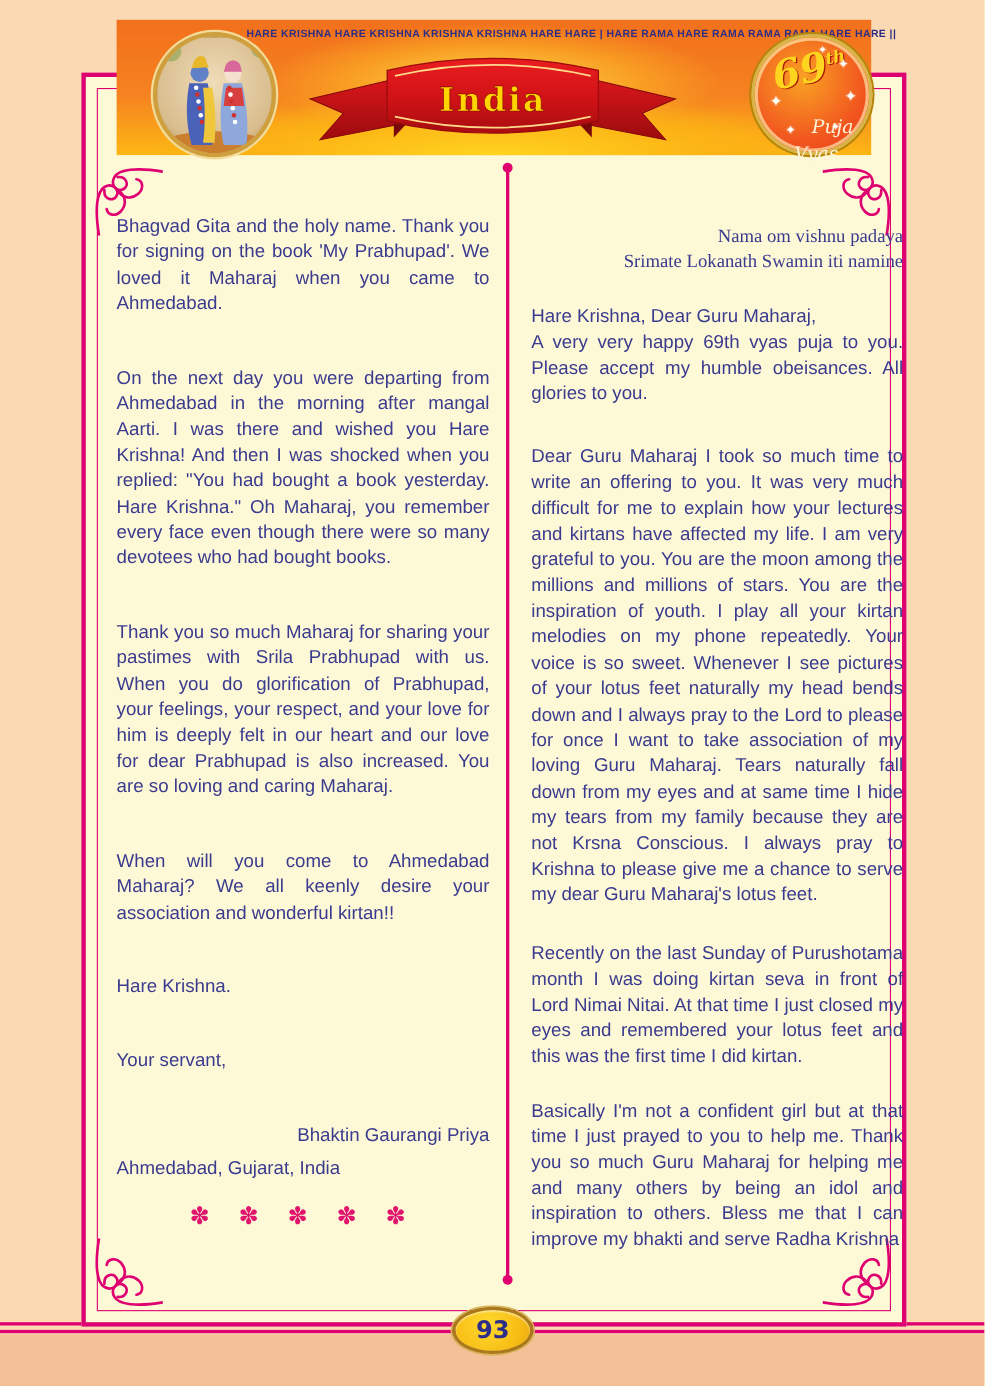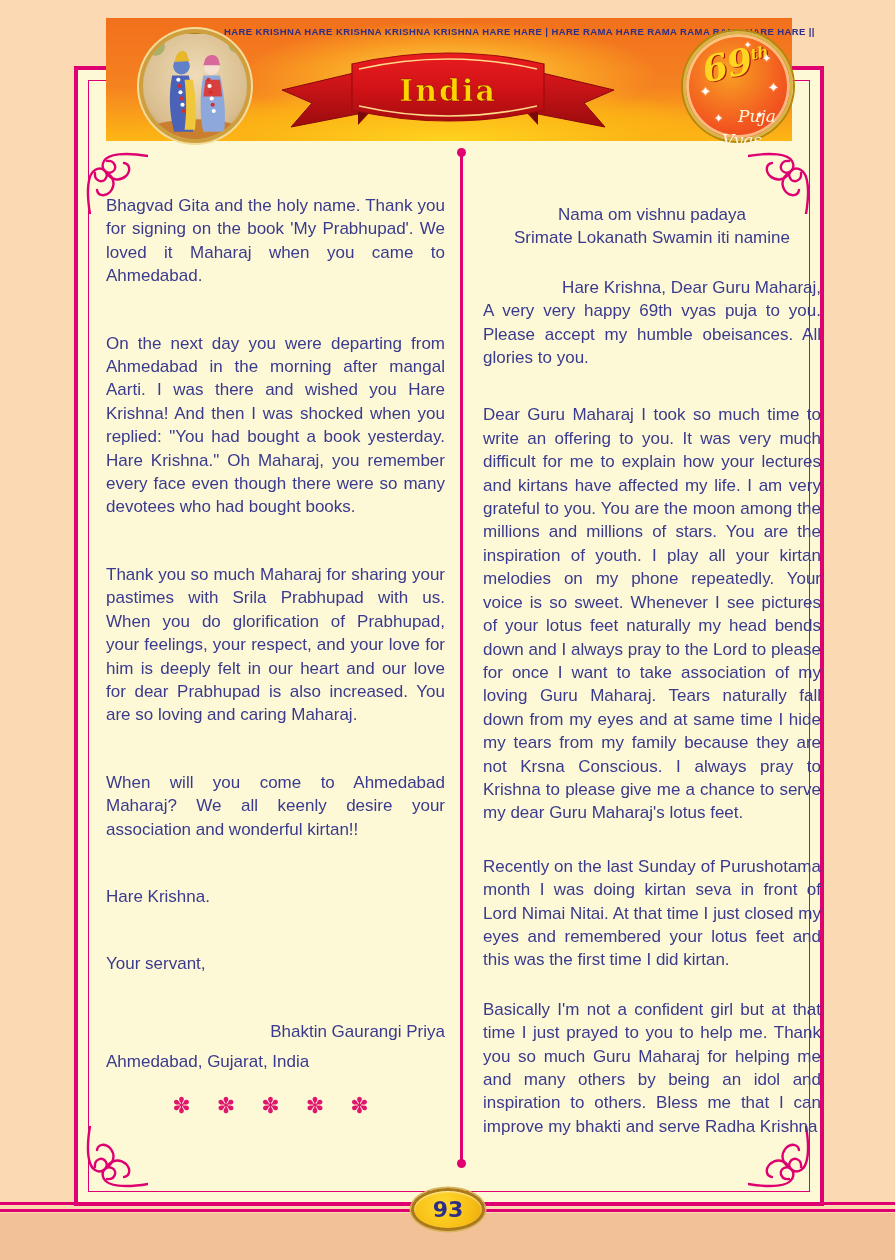--- a/index.html
+++ b/index.html
@@ -84,22 +84,22 @@
   
   .col {
     position:absolute; z-index:5;
     color:#3a3a8e; font-size:17px; line-height:23.4px; text-align:justify;
   }
   .col-left  { left:106px; top:171px; width:339px;margin-top:23px; }
   .col-right { left:483px; top:203px; width:338px; }
   .col-left p  { margin:0 0 44px; }
   .col-right p { margin:0; }
   .verse-block { margin-bottom:26px; }
-  .verse-line { text-align:center; }
-  .salutation { text-align:right; }
+  .verse-line { text-align:right;font-family:Liberation Serif, serif; }
+  .salutation { text-align:left; }
   .mb34 { margin-bottom:34px !important; }
   .mb30 { margin-bottom:30px !important; }
   .mb26 { margin-bottom:26px !important; }
   .sig-name { margin:0 0 7px !important; text-align:right; }
   .sig-loc  { margin:0 0 20px !important; text-align:left; }
   .stars { text-align:center; color:#e0156e; font-size:22px; letter-spacing:10px; margin-top:2px; }
 
   
   .page-oval {
     position:absolute; left:411px; top:1188px; width:74px; height:43px; z-index:7;

